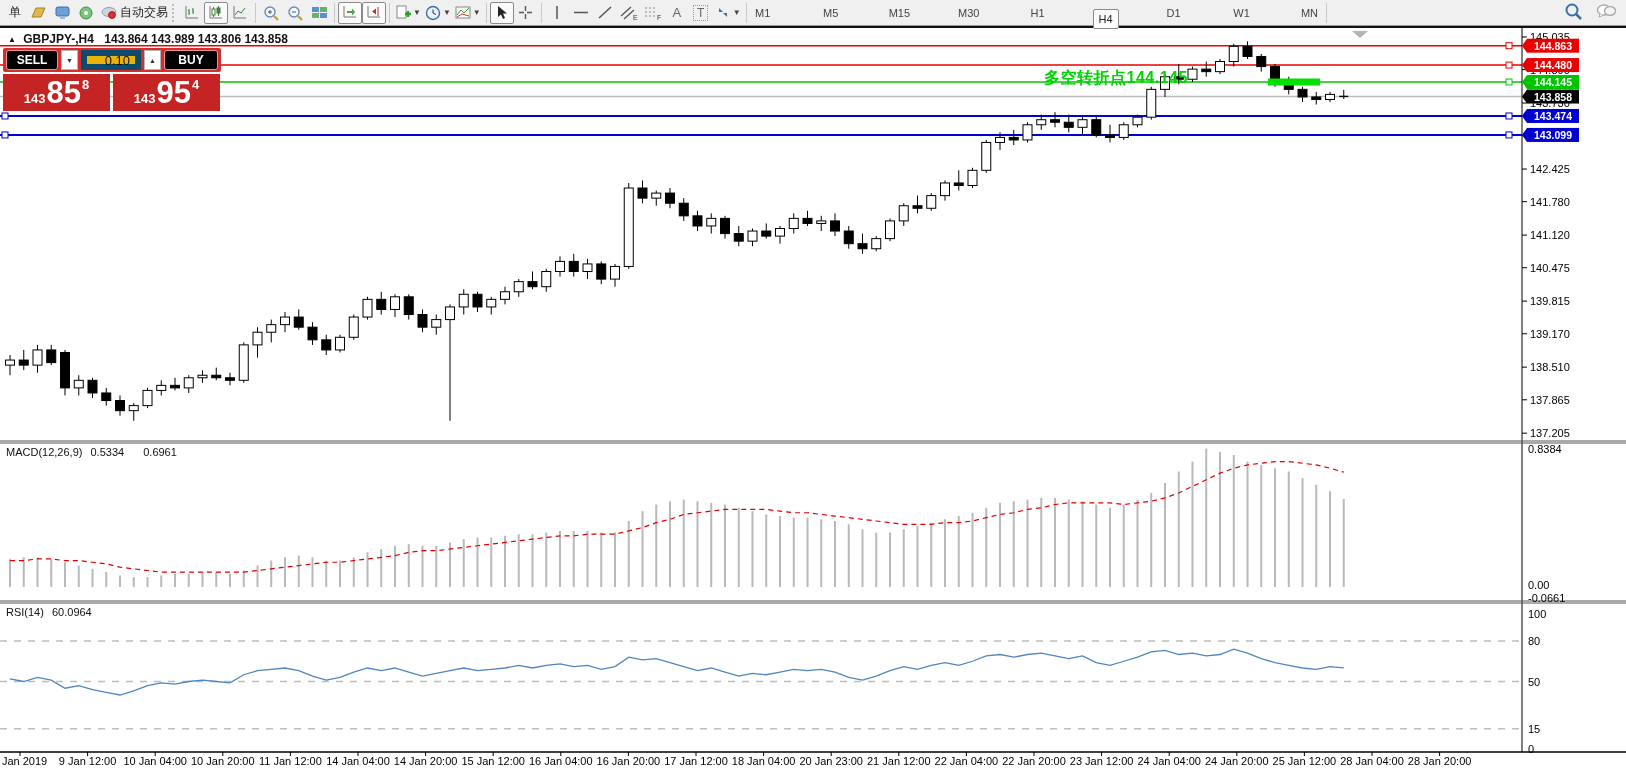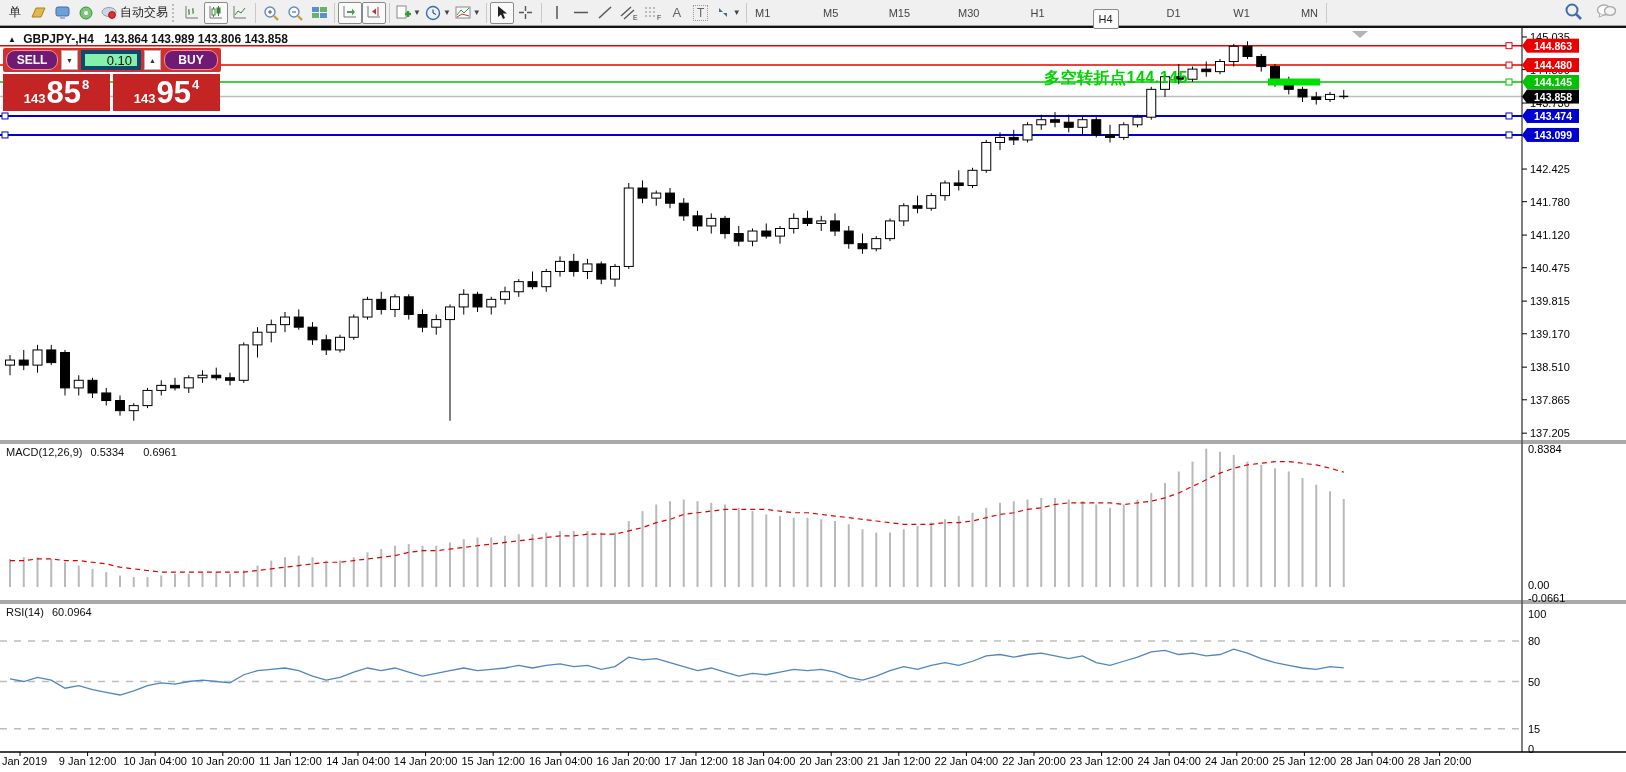--- a/index.html
+++ b/index.html
@@ -24,26 +24,26 @@
   #chart-svg{position:absolute;left:0;top:0;}
   .chart-title{position:absolute;left:8px;top:4px;font-size:12px;font-weight:bold;color:#111;z-index:5;}
   .chart-title .tri{font-size:8px;margin-right:4px;vertical-align:1px;}
   .ind-label{position:absolute;left:6px;font-size:11px;color:#111;z-index:5;white-space:nowrap;}
   .annotation{position:absolute;left:1044px;top:40px;z-index:4;font-size:16px;font-weight:bold;
     letter-spacing:.5px;white-space:nowrap;}
   
   .trade-panel{position:absolute;left:3px;top:20px;width:218px;z-index:6;}
   .tp-row1{display:flex;background:#d22f2f;padding:2px 3px;gap:3px;height:24px;box-sizing:border-box;
     border-radius:2px;align-items:stretch;}
-  .tp-btn{background:#701a75;border:1px solid #ef9090;border-radius:9px;color:#fff;font-weight:bold;
+  .tp-btn{background:#000000;border:1px solid #ef9090;border-radius:3px;color:#fff;font-weight:bold;
     font-size:12px;display:flex;align-items:center;justify-content:center;}
   .tp-sell{width:50px;}.tp-buy{width:52px;}
   .tp-spin{width:17px;background:#fff;border:1px solid #b5b5b5;display:flex;align-items:center;
     justify-content:center;font-size:7px;color:#333;box-sizing:border-box;}
-  .tp-vol{flex:1;background:#86efac;border:4px solid #0c4a6e;font-size:13px;color:#111;
+  .tp-vol{flex:1;background:#eab308;border:6px solid #0c4a6e;font-size:13px;color:#111;
     display:flex;align-items:center;justify-content:flex-end;padding-right:5px;box-sizing:border-box;}
   .tp-row2{display:flex;gap:3px;margin-top:2px;}
   .tp-big{width:107px;height:37px;background:#c52424;color:#fff;display:flex;align-items:center;
     justify-content:center;box-sizing:border-box;}
   .bp-pre{font-size:13px;font-weight:bold;align-self:flex-end;margin-bottom:5px;}
   .bp-big{font-size:31px;font-weight:bold;line-height:1;margin:0 1px;}
   .bp-sup{font-size:13px;font-weight:bold;align-self:flex-start;margin-top:3px;}
   svg text{font-family:"Liberation Sans",sans-serif;}
 </style>
 </head>

